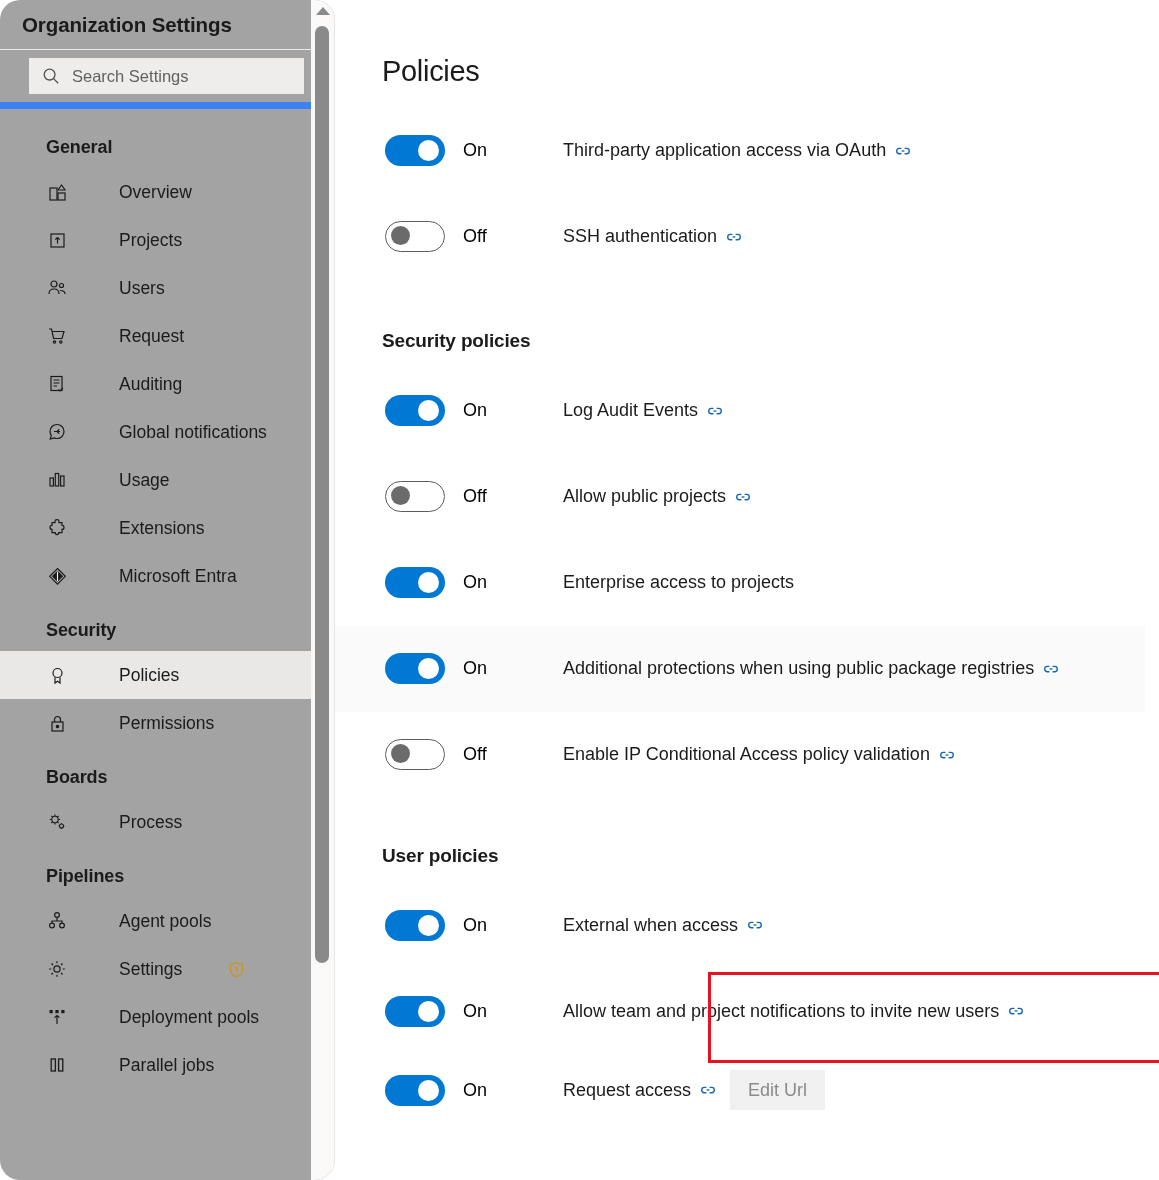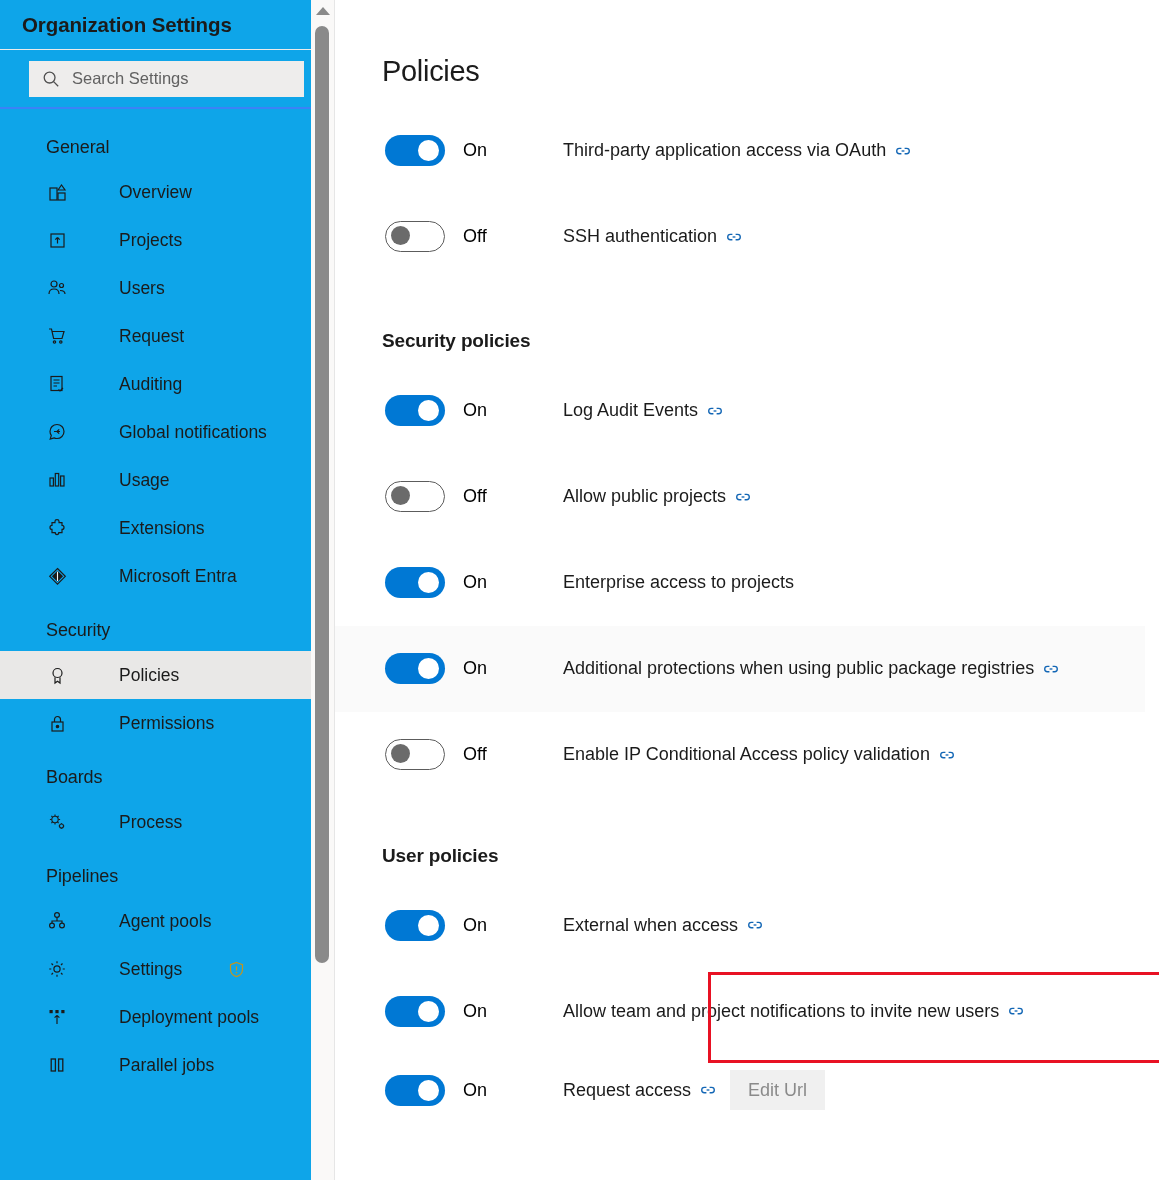--- a/index.html
+++ b/index.html
@@ -15,23 +15,24 @@
     position: relative;
     width: 1159px; height: 1180px;
     display: flex;
   }
 
   
   .sidebar {
     position: relative;
     width: 335px;
     height: 1180px;
-    background: #0ea5e9;
+    background: #a3a3a3;
     flex: 0 0 335px;
     overflow: hidden;
+    border-radius: 20px;
   }
 
   .sidebar-header {
     height: 50px;
     display: flex;
     align-items: center;
     padding-left: 22px;
     border-bottom: 1px solid #ebebeb;
   }
   .sidebar-header .title {
@@ -39,21 +40,21 @@
     font-weight: bold;
     color: #1b1b1b;
     letter-spacing: -0.1px;
   }
 
   .search-wrap {
     height: 59px;
     display: flex;
     align-items: center;
     padding: 0 31px 0 29px;
-    border-bottom: 2px solid #3b82f6;
+    border-bottom: 7px solid #3b82f6;
   }
   .search-box {
     position: relative;
     width: 100%;
     height: 36px;
     background: #eeedec;
     display: flex;
     align-items: center;
     padding-left: 13px;
     cursor: text;
@@ -68,21 +69,21 @@
     margin-left: 12px;
     font-size: 16.5px;
     color: #616161;
     line-height: 1;
   }
 
   .nav { padding-top: 12px; }
 
   .nav-group-title {
     font-size: 18px;
-    font-weight: normal;
+    font-weight: bold;
     color: #1b1b1b;
     padding: 20px 0 10px 46px;
     letter-spacing: -0.1px;
   }
   .nav-group-title.first { padding-top: 16px; }
 
   .nav-item {
     height: 48px;
     display: flex;
     align-items: center;

